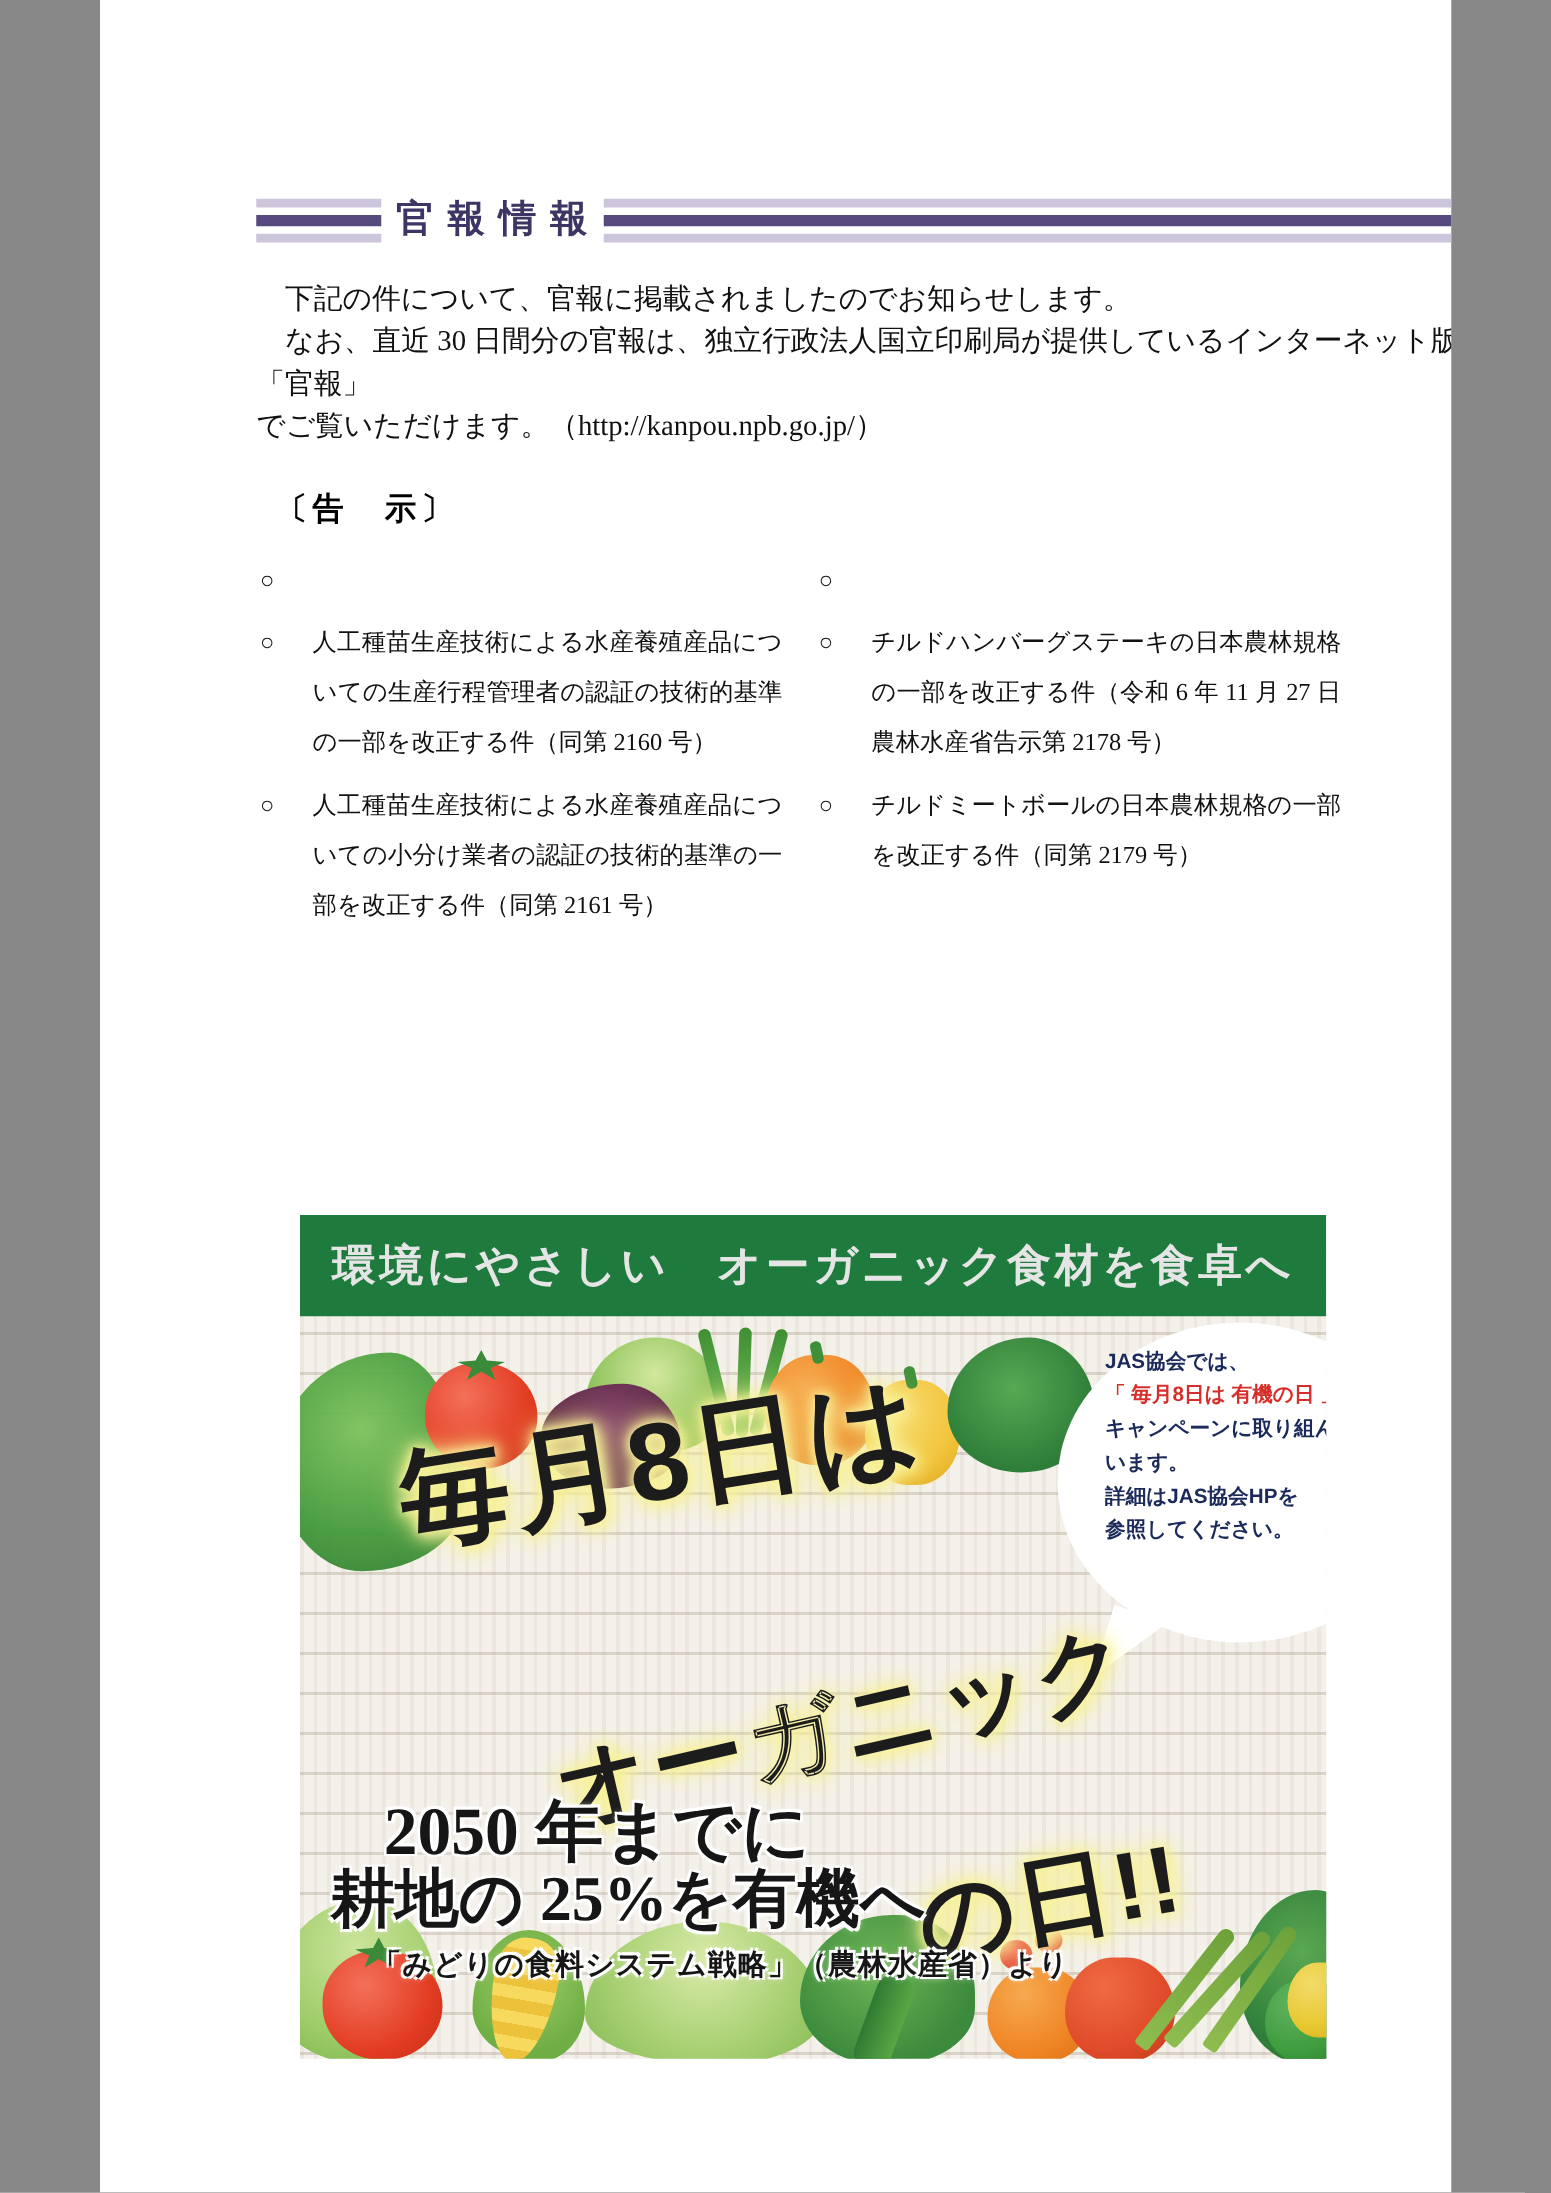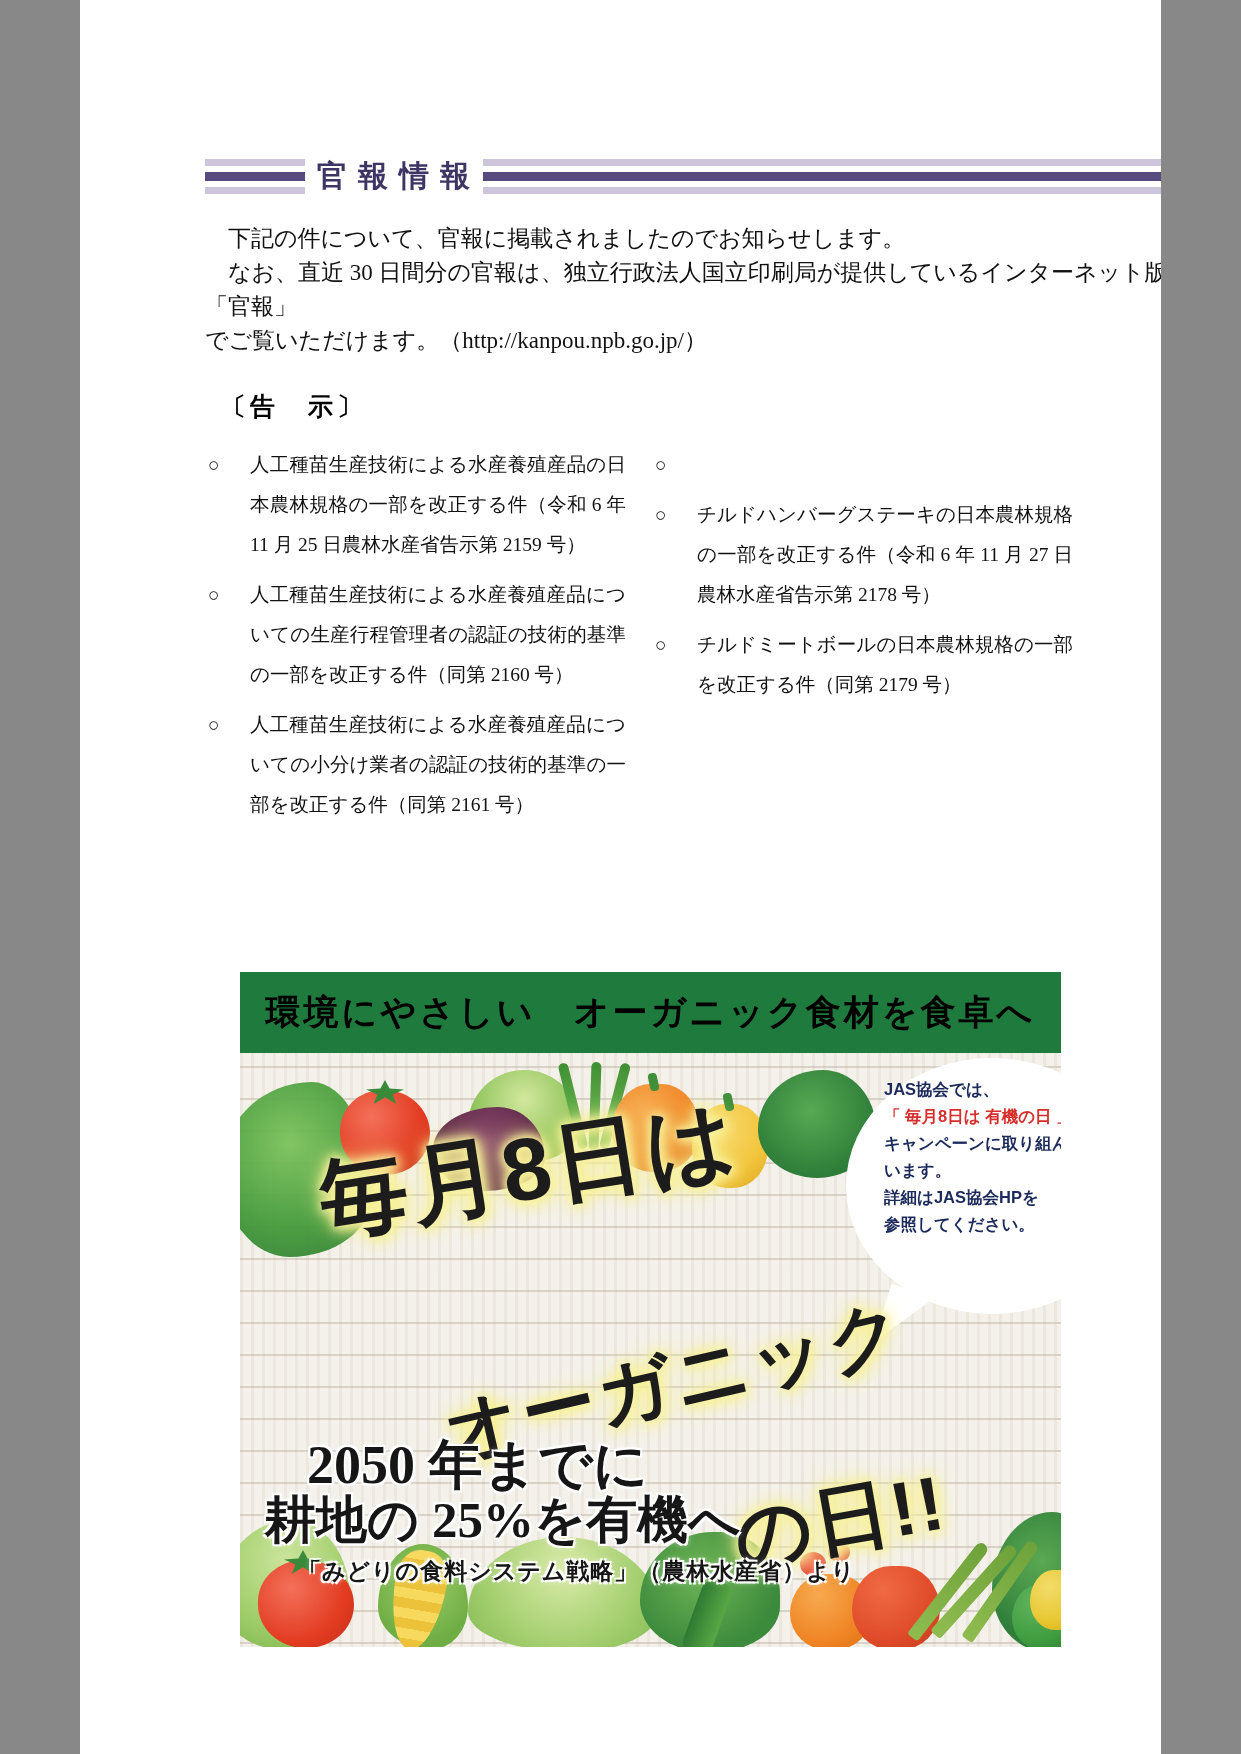--- a/index.html
+++ b/index.html
@@ -47,21 +47,21 @@
     background-image:
       repeating-linear-gradient(180deg, rgba(185,173,156,0) 0 30px, rgba(185,173,156,.45) 30px 32px),
       repeating-linear-gradient(90deg, rgba(214,205,191,.28) 0 3px, rgba(214,205,191,0) 3px 11px);
     font-family:"Liberation Sans","DejaVu Sans",sans-serif;
   }
   .poster-banner{
     position:absolute;left:0;top:0;right:0;height:81px;background:#1e7b3d;
     display:flex;align-items:center;justify-content:center;
   }
   .poster-banner span{
-    color:#000000;font-weight:bold;font-size:35px;letter-spacing:3px;white-space:nowrap;
+    color:#e5e5e5;font-weight:bold;font-size:35px;letter-spacing:3px;white-space:nowrap;
   }
 
   .veg{position:absolute;}
   
   .parsley{left:-18px;top:110px;width:150px;height:175px;
     background:radial-gradient(circle at 45% 35%,#7cc25c,#449a3b 60%,#2f7d31);
     border-radius:60% 40% 55% 45%/50% 65% 35% 50%;opacity:.95;}
   .tomato-t{left:100px;top:118px;width:90px;height:85px;
     background:radial-gradient(circle at 35% 32%,#f4705a,#e23c22 62%,#c52f18);
     border-radius:48% 52% 50% 50%;}
@@ -184,21 +184,20 @@
     <div class="ind">なお、直近 30 日間分の官報は、独立行政法人国立印刷局が提供しているインターネット版「官報」</div>
     <div>でご覧いただけます。（http://kanpou.npb.go.jp/）</div>
   </div>
 
   <div class="notice-heading">〔告　示〕</div>
 
   <div class="columns">
     <div class="col">
       <div class="item">
         <span class="marker">○</span>
-        <p class="itext">人工種苗生産技術による水産養殖産品の日本農林規格の一部を改正する件（令和 6 年 11 月 25 日農林水産省告示第 2159 号）</p>
       </div>
       <div class="item">
         <span class="marker">○</span>
         <p class="itext">人工種苗生産技術による水産養殖産品についての生産行程管理者の認証の技術的基準の一部を改正する件（同第 2160 号）</p>
       </div>
       <div class="item">
         <span class="marker">○</span>
         <p class="itext">人工種苗生産技術による水産養殖産品についての小分け業者の認証の技術的基準の一部を改正する件（同第 2161 号）</p>
       </div>
     </div>

